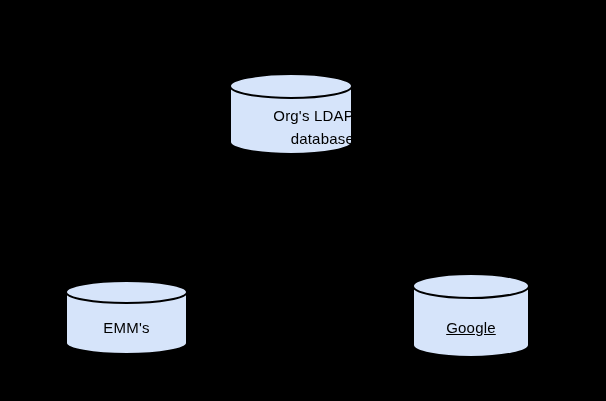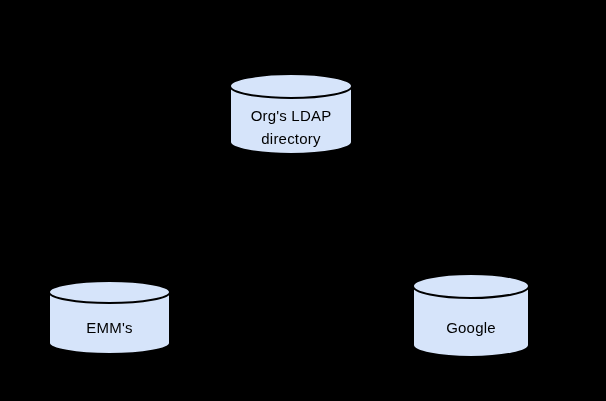--- a/index.html
+++ b/index.html
@@ -33,39 +33,39 @@
     align-items: center;
     justify-content: center;
     text-align: center;
     color: #000000;
     font-size: 15px;
     line-height: 23px;
     letter-spacing: 0.2px;
   }
   
   #node-ldap   { left: 228px; top: 72px;  width: 126px; height: 84px; }
-  #node-ldap   .label { top: 26px; bottom: 0; }
-  #node-emm    { left: 47px;  top: 279px; width: 125px; height: 77px; }
+  #node-ldap   .label { top: 26px; bottom: 0; align-items: flex-end; }
+  #node-emm    { left: 64px;  top: 279px; width: 125px; height: 77px; }
   #node-emm    .label { top: 24px; bottom: 4px; }
   #node-google { left: 411px; top: 272px; width: 120px; height: 88px; }
-  #node-google .label { top: 26px; bottom: 4px; }
+  #node-google .label { top: 26px; bottom: 4px; text-decoration: underline; }
 </style>
 </head>
 <body>
 
 <div class="canvas">
 
   <div class="node" id="node-ldap">
     <svg width="126" height="84" viewBox="0 0 126 84" aria-hidden="true">
       <path d="M2,14 L2,70 A61,12 0 0 0 124,70 L124,14" fill="#d6e4fa" stroke="#000000" stroke-width="2"></path>
       <ellipse cx="63" cy="14" rx="61" ry="12" fill="#d6e4fa" stroke="#000000" stroke-width="2"></ellipse>
     </svg>
     <div class="label">
       <span>Org's LDAP</span>
-      <span>directory</span>
+      <span>database</span>
     </div>
   </div>
 
   <div class="node" id="node-emm">
     <svg width="125" height="77" viewBox="0 0 125 77" aria-hidden="true">
       <path d="M2,13 L2,64 A60.5,11 0 0 0 123,64 L123,13" fill="#d6e4fa" stroke="#000000" stroke-width="2"></path>
       <ellipse cx="62.5" cy="13" rx="60.5" ry="11" fill="#d6e4fa" stroke="#000000" stroke-width="2"></ellipse>
     </svg>
     <div class="label">
       <span>EMM's</span>

